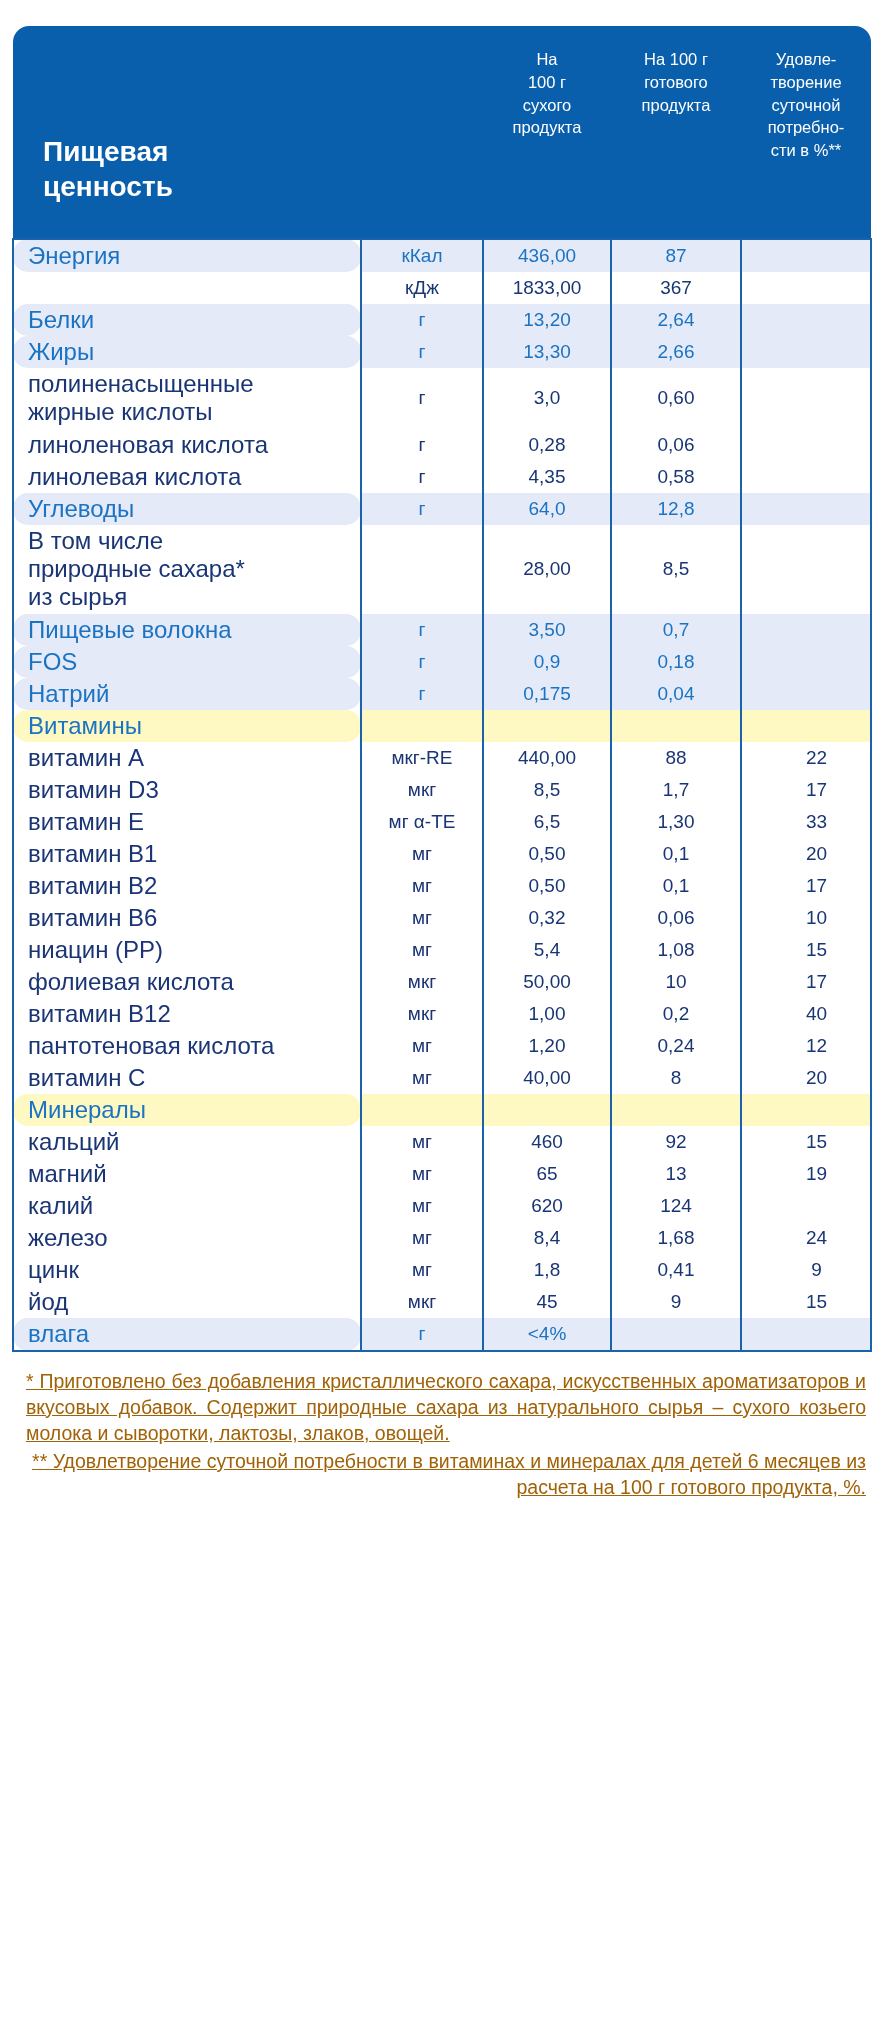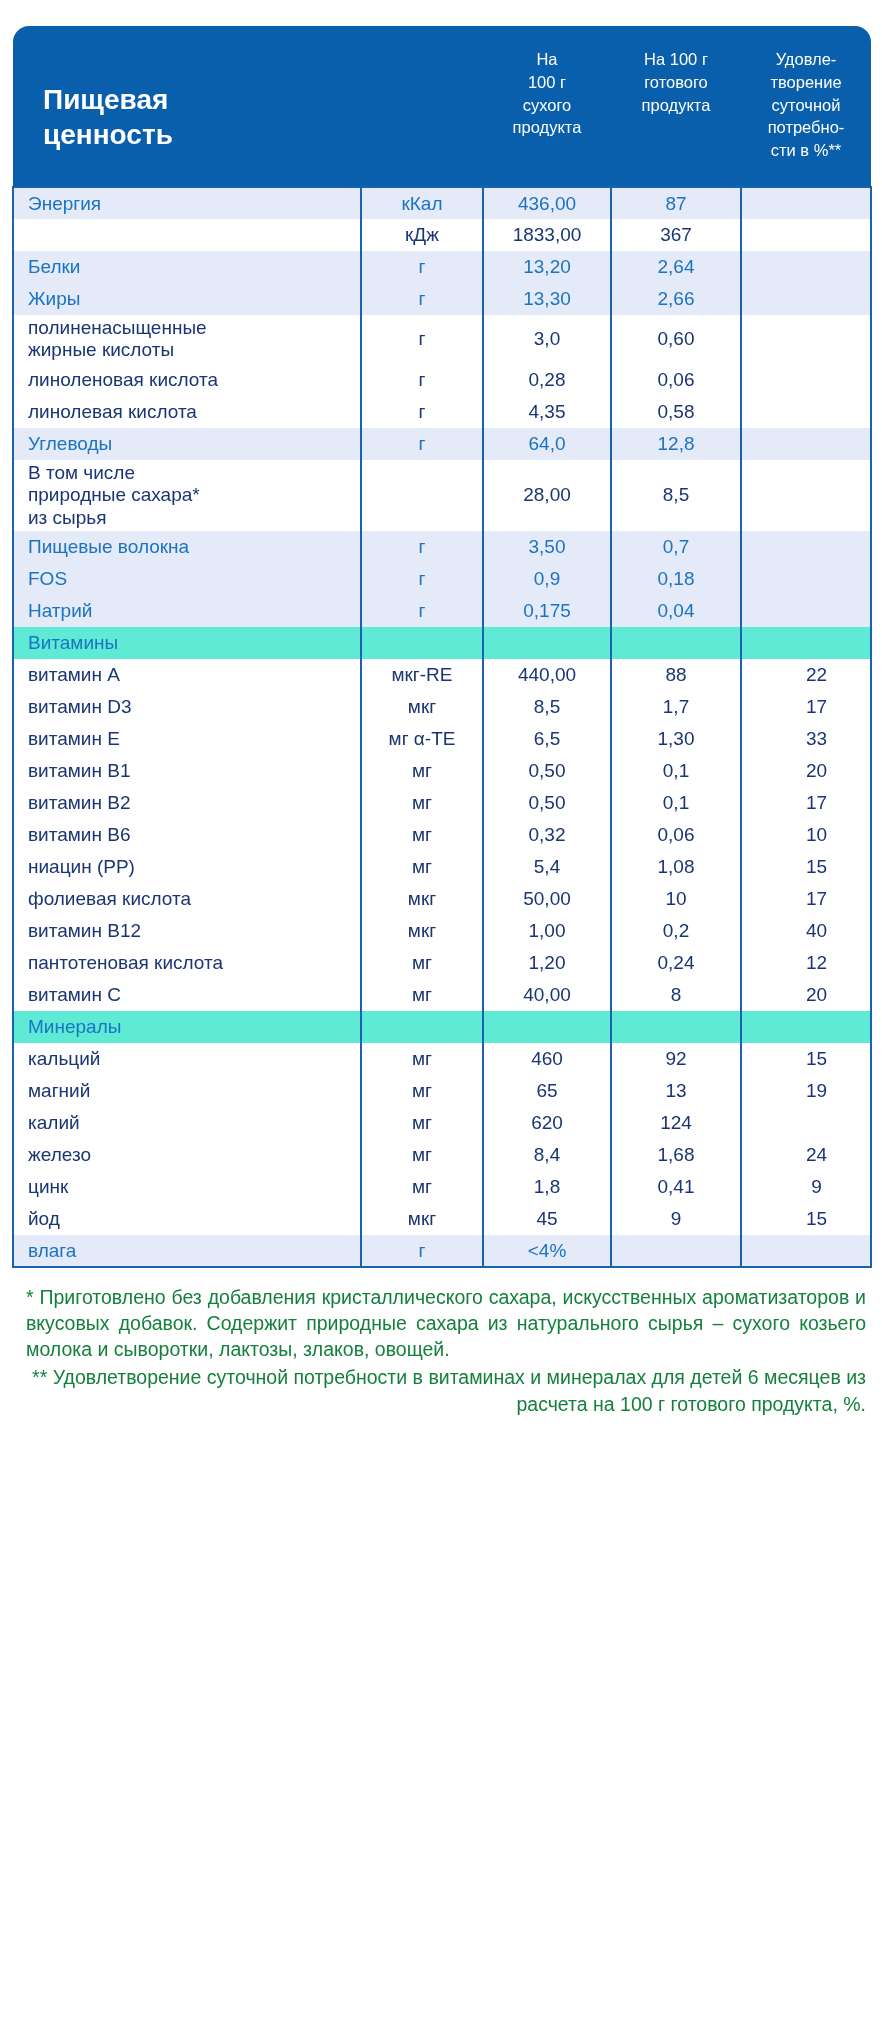--- a/index.html
+++ b/index.html
@@ -23,21 +23,21 @@
   col.c-pct  { width: 130px; }
 
   
   thead th {
     background: #0a5fad;
     color: #ffffff;
     vertical-align: top;
     padding: 0;
     border: none;
   }
-  .hdr-wrap { height: 160px; position: relative; }
+  .hdr-wrap { height: 212px; position: relative; }
   th.h-title {
     border-top-left-radius: 16px;
   }
   th.h-pct {
     border-top-right-radius: 16px;
   }
   .h-title-text {
     position: absolute;
     left: 30px;
     bottom: 34px;
@@ -69,38 +69,39 @@
     vertical-align: middle;
     color: #1a3575;
   }
   tbody tr td:first-child {
     border-left: 2px solid #1b62ad;
     padding-left: 14px;
     text-align: left;
   }
   tbody tr td:last-child { border-right: 2px solid #1b62ad; padding-left: 21px; }
   td.unit, td.num { text-align: center; }
-  td.name-sub { font-size: 19px; }
+  td.name-sub { font-size: 24px; border-radius: 15px; }
   tr.alt td { background: #e4eaf7; }
   tr.plain td { background: #ffffff; }
-  tr.section td { background: #5eead4; }
+  tr.section td { background: #fef9c3; }
   td.accent { color: #1b73c4; }
   .multi { line-height: 1.18; white-space: pre-line; }
 
   tr.top-rule td { border-top: 2px solid #1b62ad; }
   tr.last-row td { border-bottom: 2px solid #1b62ad; }
 
   
   .notes {
     margin: 16px 14px 0 14px;
     width: 840px;
     font-size: 19.5px;
     line-height: 1.34;
-    color: #15803d;
+    color: #a16207;
     text-align: justify;
+    text-decoration: underline;
   }
   .notes p { margin-bottom: 2px; }
   .notes p.n2 { text-align: right; }
 </style>
 </head>
 <body>
 
 <div class="page">
 
   <table class="nutri">

